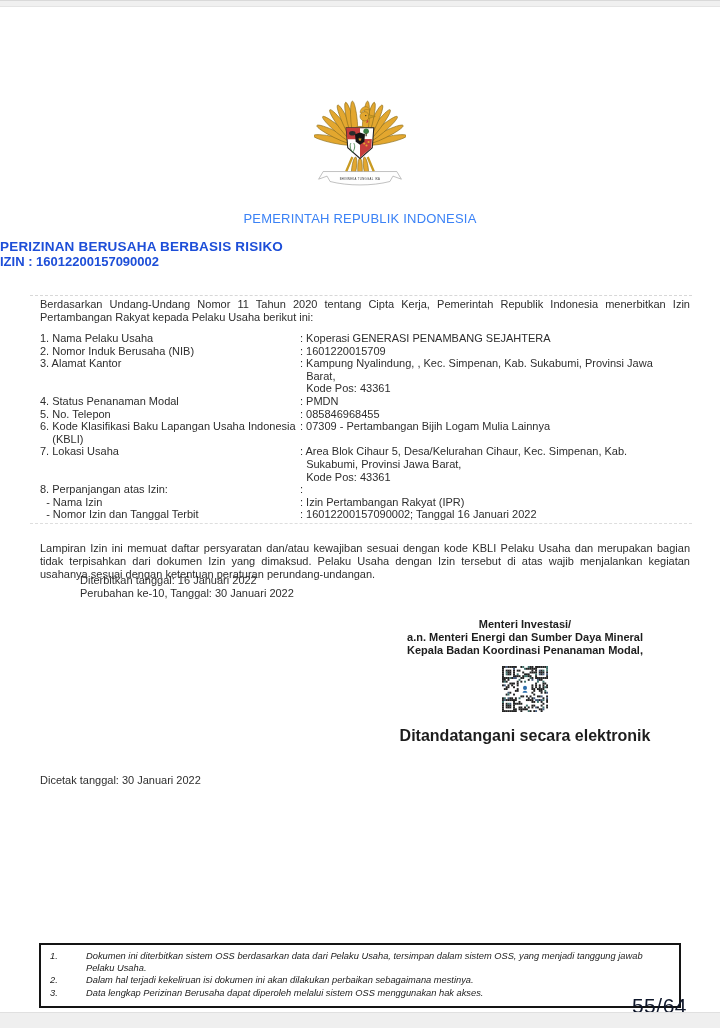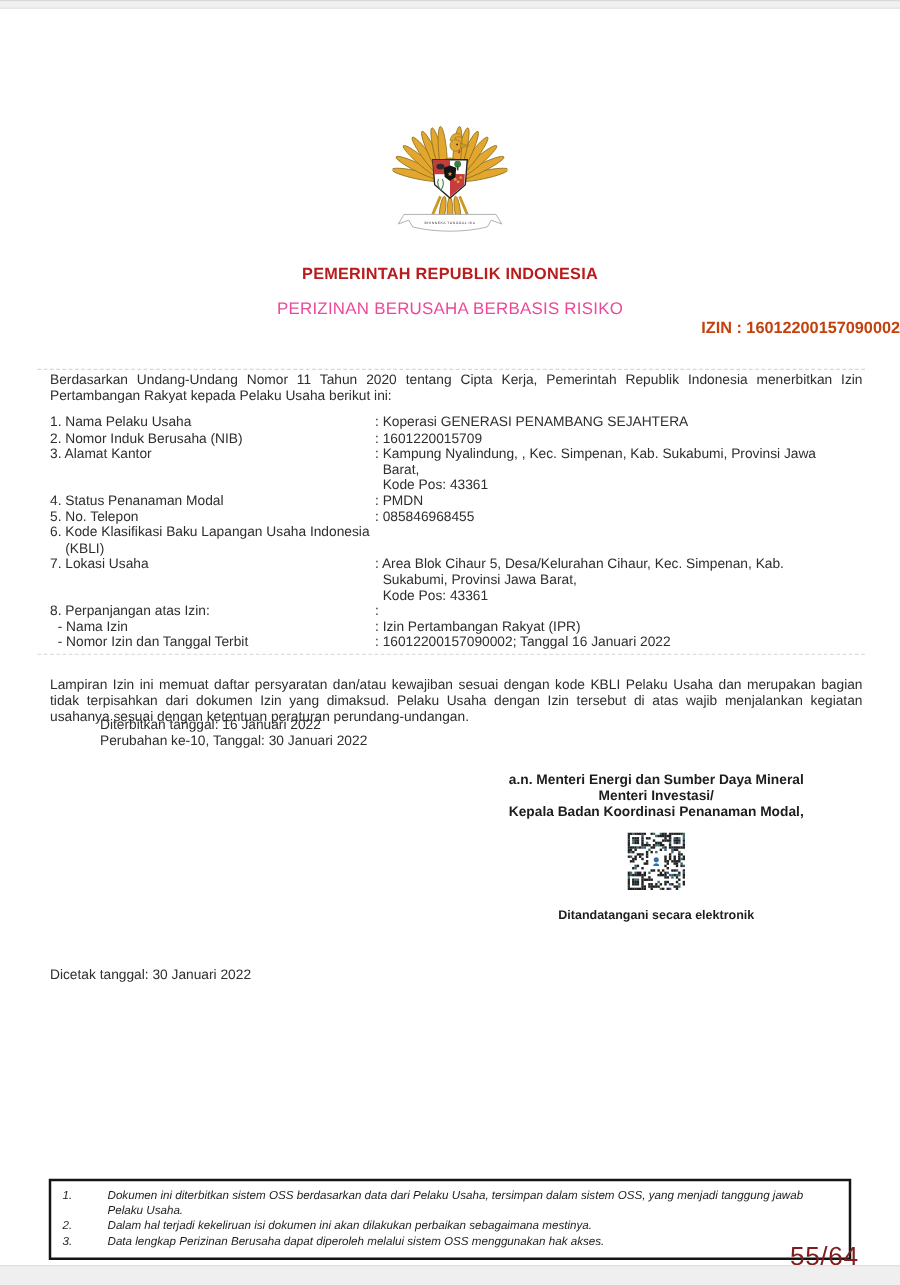--- a/index.html
+++ b/index.html
@@ -1,40 +1,40 @@
 <!DOCTYPE html>
 <html><head>
 <meta charset="utf-8">
 <style>
   html,body{margin:0;padding:0;}
   body{width:720px;height:1028px;background:#ffffff;font-family:"Liberation Sans",sans-serif;color:#2e2e2e;overflow:hidden;}
   .page{position:relative;width:720px;height:1028px;background:#ffffff;}
   .top-strip{position:absolute;top:0;left:0;right:0;height:7px;background:#f0f0f0;border-top:1px solid #d9d9d9;border-bottom:1px solid #e4e4e4;box-sizing:border-box;}
   .bottom-strip{position:absolute;left:0;right:0;bottom:0;height:15px;background:#efefef;border-top:1px solid #e0e0e0;}
   .emblem{position:absolute;top:97px;left:50%;transform:translateX(-50%);width:92px;height:100px;}
-  .gov-title{position:absolute;top:211px;left:0;right:0;text-align:center;font-size:13px;font-weight:bold;color:#b91c1c;letter-spacing:.2px;}
-  .doc-title{position:absolute;top:239px;left:0;right:0;text-align:center;font-size:13.5px;font-weight:normal;color:#ec4899;letter-spacing:.2px;}
-  .license-line{position:absolute;top:254px;left:0;right:0;text-align:right;font-size:13px;font-weight:bold;color:#c2410c;}
+  .gov-title{position:absolute;top:211px;left:0;right:0;text-align:center;font-size:13px;font-weight:normal;color:#3b82f6;letter-spacing:.2px;}
+  .doc-title{position:absolute;top:239px;left:0;right:0;text-align:left;font-size:13.5px;font-weight:bold;color:#1d4ed8;letter-spacing:.2px;}
+  .license-line{position:absolute;top:254px;left:0;right:0;text-align:left;font-size:13px;font-weight:bold;color:#1d4ed8;}
   .sep1{position:absolute;top:295px;left:30px;right:28px;border-top:1px dashed #d8d8d8;}
   .sep2{position:absolute;top:523px;left:30px;right:28px;border-top:1px dashed #dedede;}
   .intro{position:absolute;top:298px;left:40px;right:30px;font-size:11px;line-height:13px;text-align:justify;}
   .info{position:absolute;top:332px;left:40px;right:30px;}
   .info-row{display:grid;grid-template-columns:260px 1fr;}
   .info-label,.info-value{font-size:11px;line-height:12.6px;white-space:pre-wrap;}
   .closing{position:absolute;top:530px;left:40px;right:30px;font-size:11px;line-height:13px;text-align:justify;margin-top:12px;}
   .dates{position:absolute;top:574px;left:40px;font-size:11px;line-height:13px;margin-left:40px;}
   .signature{position:absolute;top:618px;left:360px;right:30px;text-align:center;}
   .signature .sig-line{font-size:11px;line-height:13px;font-weight:bold;color:#1d1d1d;}
   .qr-wrap{margin:9px auto 0 auto;width:46px;height:46px;}
-  .sig-electronic{margin-top:15px;font-size:10px;font-weight:bold;color:#1d1d1d;}
+  .sig-electronic{margin-top:15px;font-size:16px;font-weight:bold;color:#1d1d1d;}
   .printed{position:absolute;top:762px;left:40px;font-size:11px;margin-top:12px;}
   .footnote-box{position:absolute;top:943px;left:39px;right:39px;border:2px solid #141414;box-sizing:border-box;padding:5px 8px 7px 9px;background:#fff;}
   .footnote-row{display:grid;grid-template-columns:36px 1fr;}
   .footnote-num,.footnote-text{font-style:italic;font-size:9.3px;line-height:12.2px;color:#1d1d1d;}
-  .page-number{position:absolute;top:994px;right:33px;font-size:21px;color:#7f1d1d;letter-spacing:.5px;text-decoration:underline;}
+  .page-number{position:absolute;top:994px;right:33px;font-size:21px;color:#0f172a;letter-spacing:.5px;text-decoration:underline;}
 </style>
 </head>
 <body>
 
 <div class="page">
 
   <div class="top-strip"></div>
 
   <svg class="emblem" viewBox="0 0 120 130" xmlns="http://www.w3.org/2000/svg">
 
@@ -121,20 +121,21 @@
         <div class="info-label">4. Status Penanaman Modal</div>
         <div class="info-value">: PMDN</div>
       </div>
       <div class="info-row">
         <div class="info-label">5. No. Telepon</div>
         <div class="info-value">: 085846968455</div>
       </div>
       <div class="info-row">
         <div class="info-label">6. Kode Klasifikasi Baku Lapangan Usaha Indonesia
     (KBLI)</div>
+        <div class="info-value">: 07309 - Pertambangan Bijih Logam Mulia Lainnya</div>
       </div>
       <div class="info-row">
         <div class="info-label">7. Lokasi Usaha</div>
         <div class="info-value">: Area Blok Cihaur 5, Desa/Kelurahan Cihaur, Kec. Simpenan, Kab.
   Sukabumi, Provinsi Jawa Barat,
   Kode Pos: 43361</div>
       </div>
       <div class="info-row">
         <div class="info-label">8. Perpanjangan atas Izin:</div>
         <div class="info-value">:</div>
@@ -152,22 +153,22 @@
   <div class="sep2"></div>
 
   <div class="closing">Lampiran Izin ini memuat daftar persyaratan dan/atau kewajiban sesuai dengan kode KBLI Pelaku Usaha dan merupakan bagian tidak terpisahkan dari dokumen Izin yang dimaksud. Pelaku Usaha dengan Izin tersebut di atas wajib menjalankan kegiatan usahanya sesuai dengan ketentuan peraturan perundang-undangan.</div>
 
   <div class="dates">
     <div>Diterbitkan tanggal: 16 Januari 2022</div>
     <div>Perubahan ke-10, Tanggal: 30 Januari 2022</div>
   </div>
 
   <div class="signature">
+    <div class="sig-line">Menteri Investasi/</div>
     <div class="sig-line">a.n. Menteri Energi dan Sumber Daya Mineral</div>
-    <div class="sig-line">Menteri Investasi/</div>
     <div class="sig-line">Kepala Badan Koordinasi Penanaman Modal,</div>
     <div class="qr-wrap"><svg id="qr-svg" width="46" height="46" viewBox="0 0 25 25" xmlns="http://www.w3.org/2000/svg">
           <rect x="0" y="0" width="1.05" height="1.05" fill="#212121"></rect>
           <rect x="1" y="0" width="1.05" height="1.05" fill="#212121"></rect>
           <rect x="2" y="0" width="1.05" height="1.05" fill="#445a7a"></rect>
           <rect x="3" y="0" width="1.05" height="1.05" fill="#212121"></rect>
           <rect x="4" y="0" width="1.05" height="1.05" fill="#212121"></rect>
           <rect x="5" y="0" width="1.05" height="1.05" fill="#212121"></rect>
           <rect x="6" y="0" width="1.05" height="1.05" fill="#212121"></rect>
           <rect x="7" y="0" width="1.05" height="1.05" fill="#212121"></rect>

